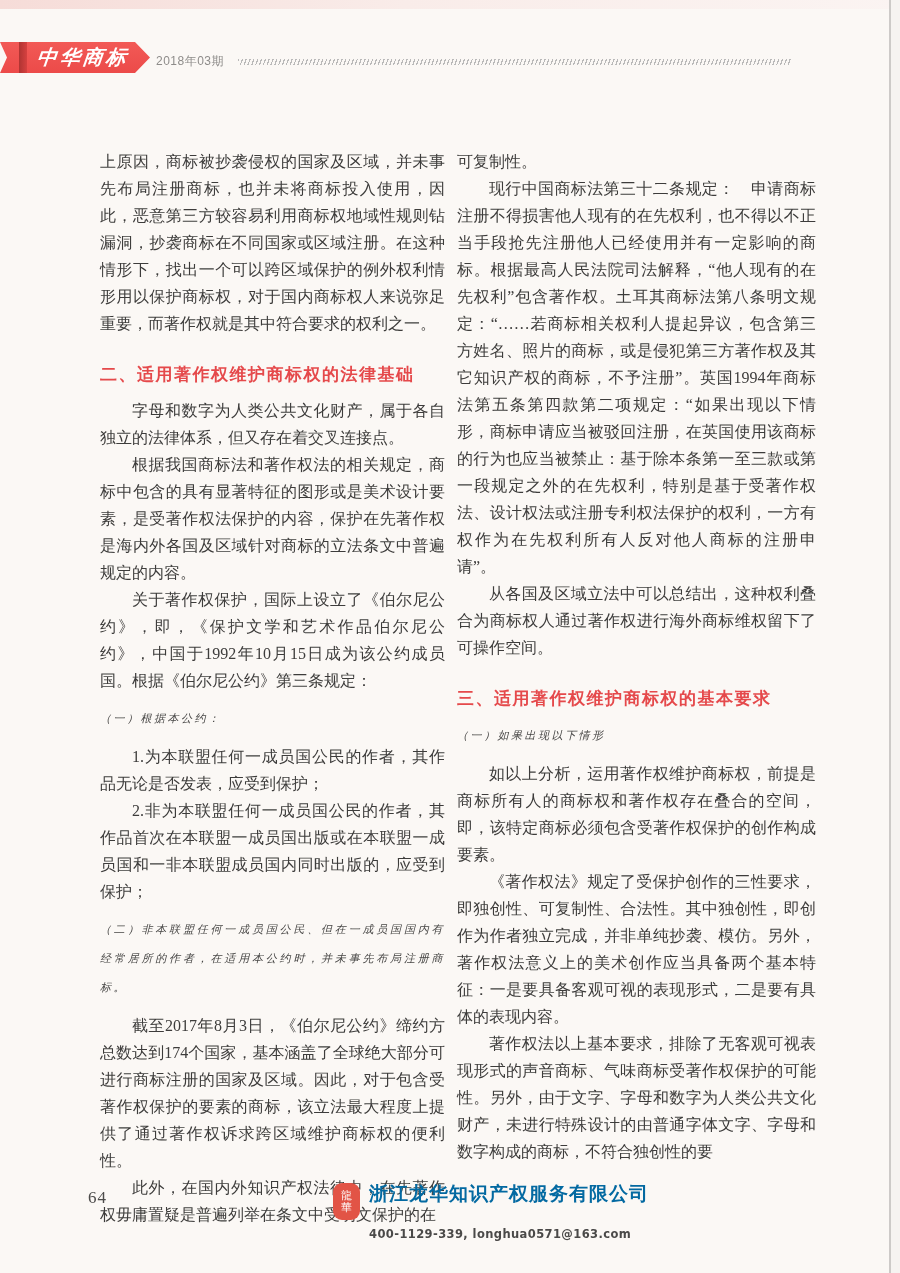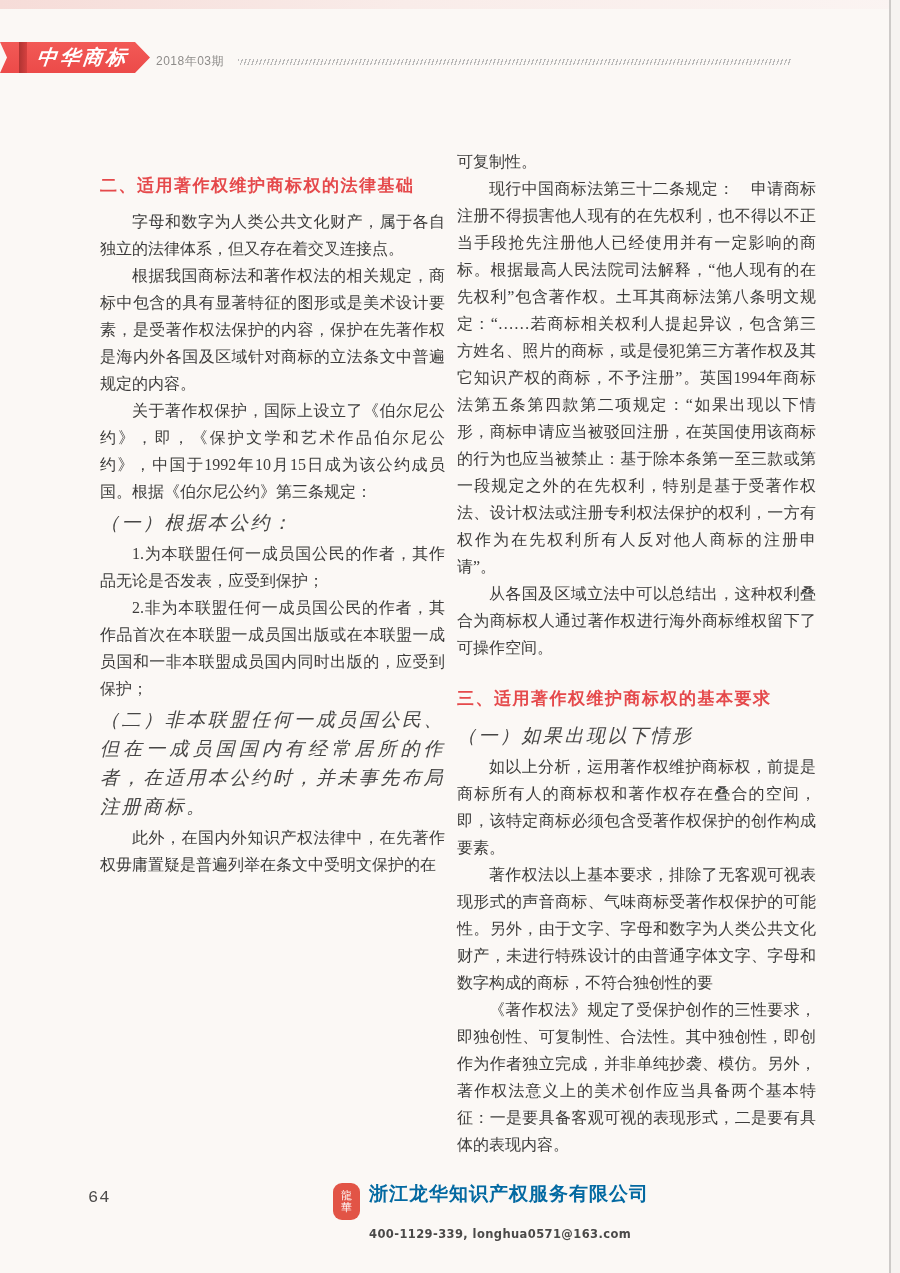--- a/index.html
+++ b/index.html
@@ -58,29 +58,29 @@
   .col p{margin:0;}
   .p-body{text-indent:2em;}
   .p-noindent{text-indent:0;}
   .p-heading{
     color:#e5494b;font-weight:bold;font-size:17px;
     letter-spacing:1.5px;margin:26px 0 10px 0 !important;
     text-indent:0;line-height:24px;
     font-family:"Liberation Sans",sans-serif;
   }
   .p-kai{
-    font-style:italic;font-size:19px;letter-spacing:2.5px;
-    line-height:29px;margin:3px 0 !important;color:#474645;
+    font-style:italic;font-size:11px;letter-spacing:2.5px;
+    line-height:29px;margin:10px 0 !important;color:#474645;
     text-indent:0;
   }
 
   
   .page-number{
     position:absolute;left:88px;top:1188px;
-    font-family:Liberation Mono, monospace;
+    font-family:Liberation Serif, serif;
     font-size:17px;color:#4c4b4a;letter-spacing:1px;
   }
   .company{
     position:absolute;left:333px;top:1181px;
     display:flex;align-items:flex-start;gap:9px;
   }
   .seal{
     width:27px;height:37px;background:#e25446;border-radius:9px;
     display:flex;flex-direction:column;align-items:center;justify-content:center;
     color:#fff;font-size:11px;line-height:12px;
@@ -106,40 +106,42 @@
   <div class="right-edge-shade"></div>
   <div class="right-edge-line"></div>
 
   <div class="ribbon">
     <span class="logo-text">中华商标</span>
   </div>
   <span class="issue">2018年03期</span>
   <div class="hatch"></div>
 
   <section class="col col-left">
+    <p class="p-noindent">上原因，商标被抄袭侵权的国家及区域，并未事先布局注册商标，也并未将商标投入使用，因此，恶意第三方较容易利用商标权地域性规则钻漏洞，抄袭商标在不同国家或区域注册。在这种情形下，找出一个可以跨区域保护的例外权利情形用以保护商标权，对于国内商标权人来说弥足重要，而著作权就是其中符合要求的权利之一。</p>
     <p class="p-heading">二、适用著作权维护商标权的法律基础</p>
     <p class="p-body">字母和数字为人类公共文化财产，属于各自独立的法律体系，但又存在着交叉连接点。</p>
     <p class="p-body">根据我国商标法和著作权法的相关规定，商标中包含的具有显著特征的图形或是美术设计要素，是受著作权法保护的内容，保护在先著作权是海内外各国及区域针对商标的立法条文中普遍规定的内容。</p>
     <p class="p-body">关于著作权保护，国际上设立了《伯尔尼公约》，即，《保护文学和艺术作品伯尔尼公约》，中国于1992年10月15日成为该公约成员国。根据《伯尔尼公约》第三条规定：</p>
     <p class="p-kai">（一）根据本公约：</p>
     <p class="p-body">1.为本联盟任何一成员国公民的作者，其作品无论是否发表，应受到保护；</p>
     <p class="p-body">2.非为本联盟任何一成员国公民的作者，其作品首次在本联盟一成员国出版或在本联盟一成员国和一非本联盟成员国内同时出版的，应受到保护；</p>
     <p class="p-kai">（二）非本联盟任何一成员国公民、但在一成员国国内有经常居所的作者，在适用本公约时，并未事先布局注册商标。</p>
+    <p class="p-body">截至2017年8月3日，《伯尔尼公约》缔约方总数达到174个国家，基本涵盖了全球绝大部分可进行商标注册的国家及区域。因此，对于包含受著作权保护的要素的商标，该立法最大程度上提供了通过著作权诉求跨区域维护商标权的便利性。</p>
     <p class="p-body">此外，在国内外知识产权法律中，在先著作权毋庸置疑是普遍列举在条文中受明文保护的在</p>
   </section>
 
   <section class="col col-right">
     <p class="p-noindent">可复制性。</p>
     <p class="p-body">现行中国商标法第三十二条规定：　申请商标注册不得损害他人现有的在先权利，也不得以不正当手段抢先注册他人已经使用并有一定影响的商标。根据最高人民法院司法解释，“他人现有的在先权利”包含著作权。土耳其商标法第八条明文规定：“……若商标相关权利人提起异议，包含第三方姓名、照片的商标，或是侵犯第三方著作权及其它知识产权的商标，不予注册”。英国1994年商标法第五条第四款第二项规定：“如果出现以下情形，商标申请应当被驳回注册，在英国使用该商标的行为也应当被禁止：基于除本条第一至三款或第一段规定之外的在先权利，特别是基于受著作权法、设计权法或注册专利权法保护的权利，一方有权作为在先权利所有人反对他人商标的注册申请”。</p>
     <p class="p-body">从各国及区域立法中可以总结出，这种权利叠合为商标权人通过著作权进行海外商标维权留下了可操作空间。</p>
     <p class="p-heading">三、适用著作权维护商标权的基本要求</p>
     <p class="p-kai">（一）如果出现以下情形</p>
     <p class="p-body">如以上分析，运用著作权维护商标权，前提是商标所有人的商标权和著作权存在叠合的空间，即，该特定商标必须包含受著作权保护的创作构成要素。</p>
+    <p class="p-body">《著作权法》规定了受保护创作的三性要求，即独创性、可复制性、合法性。其中独创性，即创作为作者独立完成，并非单纯抄袭、模仿。另外，著作权法意义上的美术创作应当具备两个基本特征：一是要具备客观可视的表现形式，二是要有具体的表现内容。</p>
     <p class="p-body">著作权法以上基本要求，排除了无客观可视表现形式的声音商标、气味商标受著作权保护的可能性。另外，由于文字、字母和数字为人类公共文化财产，未进行特殊设计的由普通字体文字、字母和数字构成的商标，不符合独创性的要</p>
-    <p class="p-body">《著作权法》规定了受保护创作的三性要求，即独创性、可复制性、合法性。其中独创性，即创作为作者独立完成，并非单纯抄袭、模仿。另外，著作权法意义上的美术创作应当具备两个基本特征：一是要具备客观可视的表现形式，二是要有具体的表现内容。</p>
   </section>
 
   <span class="page-number">64</span>
   <div class="company">
     <span class="seal">
       <span>龍</span>
       <span>華</span>
     </span>
     <span class="company-lines">
       <span class="company-name">浙江龙华知识产权服务有限公司</span>

